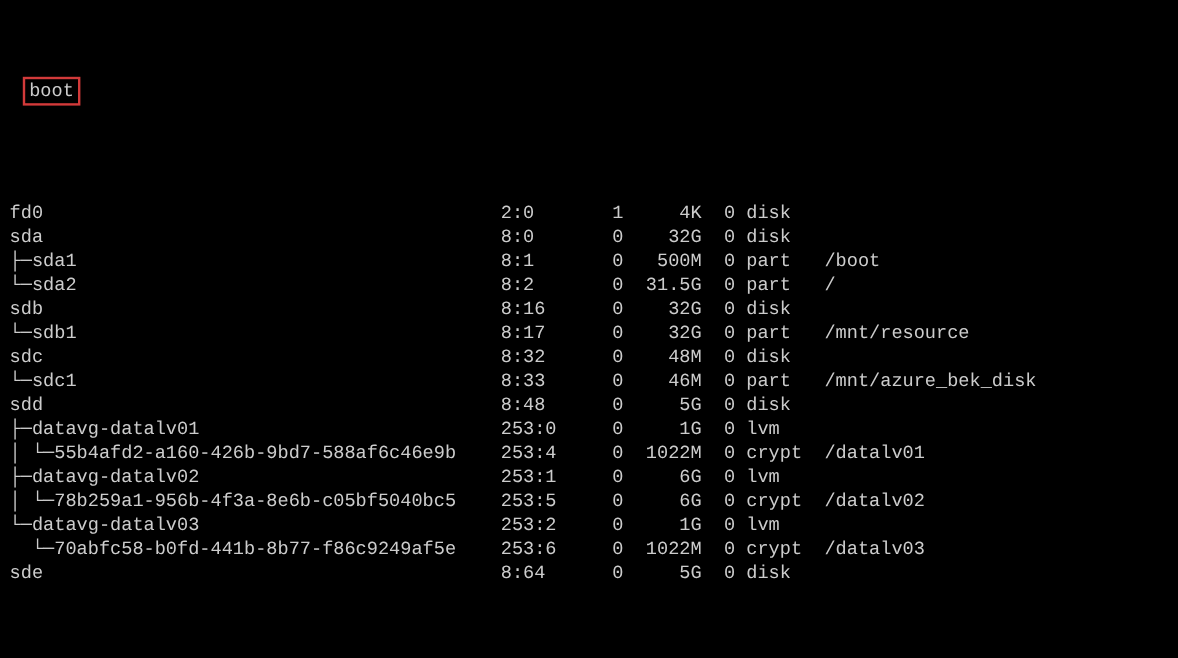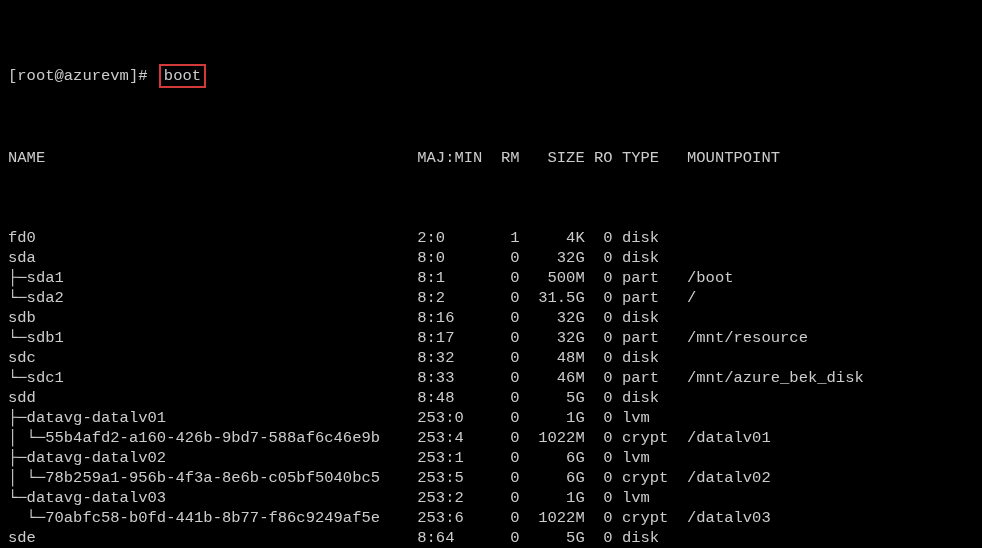--- a/index.html
+++ b/index.html
@@ -31,22 +31,20 @@
     margin-left: 2px;
   }
   .header-row { color: #cccccc; }
 </style>
 </head>
 <body>
 
 <div class="terminal">
 
   <div class="prompt-line">
-    <span class="prompt-text">[root@azurevm]#</span>
     <span>&nbsp;</span>
     <span class="cmd-highlight">boot</span>
   </div>
 
-  <div class="header-row" id="header-row">NAME                                        MAJ:MIN  RM   SIZE RO TYPE   MOUNTPOINT</div>
 
   <div id="rows-container"><div>fd0                                         2:0       1     4K  0 disk  </div><div>sda                                         8:0       0    32G  0 disk  </div><div>├─sda1                                      8:1       0   500M  0 part   /boot</div><div>└─sda2                                      8:2       0  31.5G  0 part   /</div><div>sdb                                         8:16      0    32G  0 disk  </div><div>└─sdb1                                      8:17      0    32G  0 part   /mnt/resource</div><div>sdc                                         8:32      0    48M  0 disk  </div><div>└─sdc1                                      8:33      0    46M  0 part   /mnt/azure_bek_disk</div><div>sdd                                         8:48      0     5G  0 disk  </div><div>├─datavg-datalv01                           253:0     0     1G  0 lvm   </div><div>│ └─55b4afd2-a160-426b-9bd7-588af6c46e9b    253:4     0  1022M  0 crypt  /datalv01</div><div>├─datavg-datalv02                           253:1     0     6G  0 lvm   </div><div>│ └─78b259a1-956b-4f3a-8e6b-c05bf5040bc5    253:5     0     6G  0 crypt  /datalv02</div><div>└─datavg-datalv03                           253:2     0     1G  0 lvm   </div><div>  └─70abfc58-b0fd-441b-8b77-f86c9249af5e    253:6     0  1022M  0 crypt  /datalv03</div><div>sde                                         8:64      0     5G  0 disk  </div></div>
 
 </div>
 
 </body></html>

